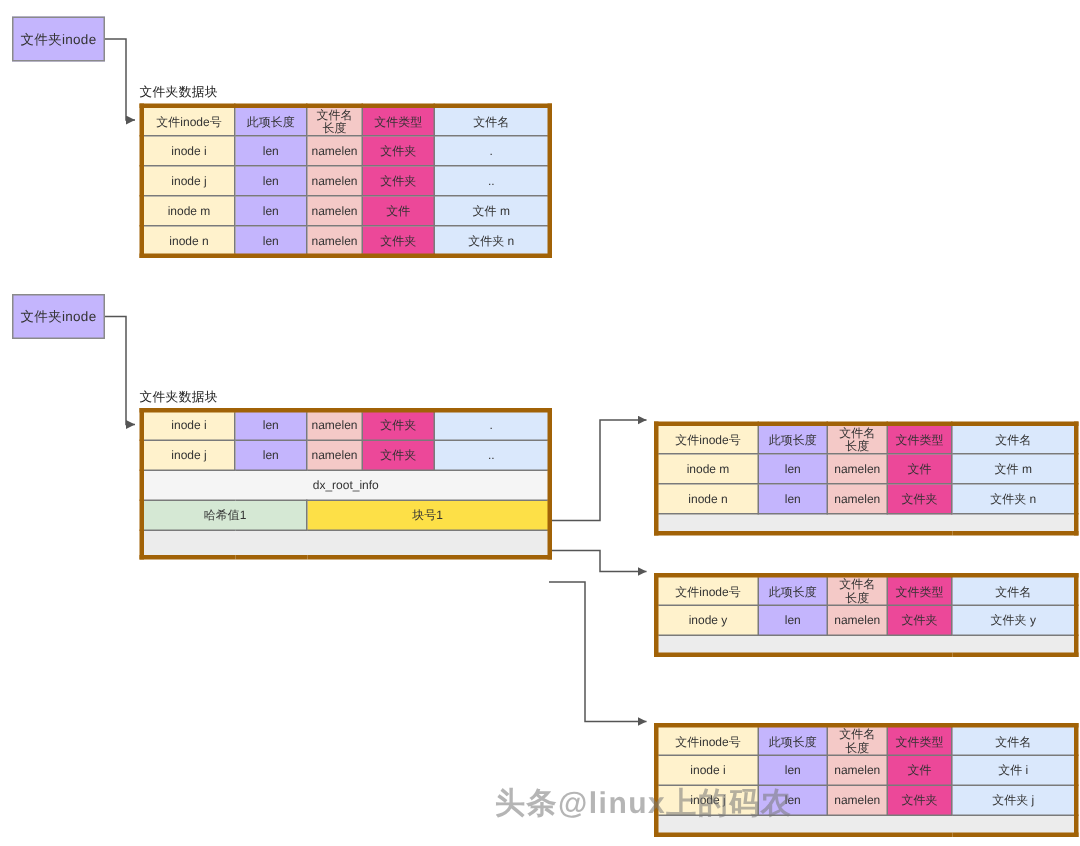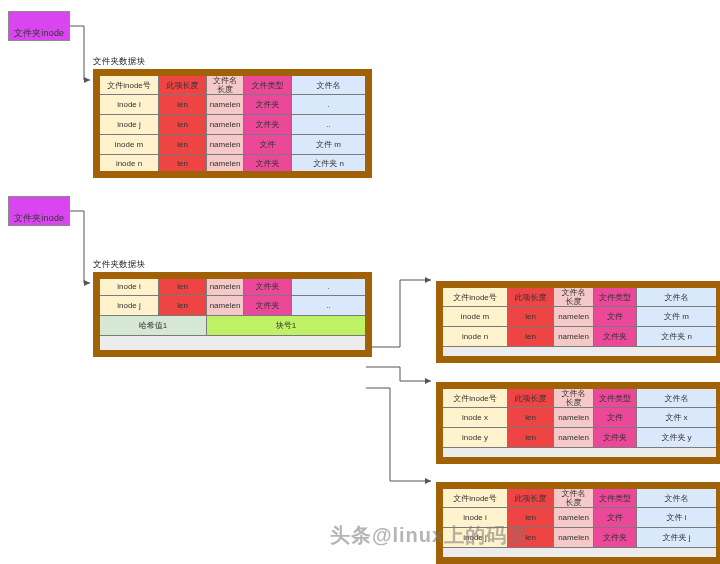--- a/index.html
+++ b/index.html
@@ -21,66 +21,66 @@
     left: 0; top: 0;
     width: 720px; height: 564px;
   }
 
   
   .abs { position: absolute; box-sizing: border-box; }
 
   
   .inode-box {
     border: 1px solid #8a8a8a;
-    background: #d946ef;
+    background: #c4b5fd;
     display: flex;
-    align-items: flex-end;
+    align-items: center;
     justify-content: center;
     font-size: 9px;
     color: #333;
     letter-spacing: 0.2px;
   }
 
   
   .block-caption {
     font-size: 8.5px;
     color: #222;
     white-space: nowrap;
     letter-spacing: 0.2px;
     font-family: Liberation Serif, serif;
   }
 
   
   .dtable {
     border-collapse: collapse;
     table-layout: fixed;
-    border: 7px solid #a16207;
+    border: 3px solid #a16207;
     background: #ffffff;
   }
   .dtable td {
     border: 1px solid #7a7a7a;
     font-size: 8px;
     text-align: center;
     vertical-align: middle;
     padding: 0;
     line-height: 1.15;
     color: #333;
     white-space: nowrap;
   }
   .dtable tr { height: 20px; }
 
   .c-inode  { background: #fff2cc; }
-  .c-len    { background: #ef4444; }
+  .c-len    { background: #c4b5fd; }
   .c-name   { background: #f4c9c7; }
   .c-type   { background: #ec4899; }
   .c-fname  { background: #dae8fc; }
   .c-empty  { background: #ececec; }
   .c-dx     { background: #f5f5f5; }
   .c-hash   { background: #d5e8d4; }
-  .c-blk    { background: #bef264; }
+  .c-blk    { background: #fde047; }
 
   .hdr-2line { line-height: 1.0; font-size: 7.5px; }
 
   
   .lines { position: absolute; left: 0; top: 0; }
 
   
   .watermark {
     position: absolute;
     font-size: 20px;
@@ -193,20 +193,23 @@
           <td class="c-fname">.</td>
         </tr>
         <tr>
           <td class="c-inode">inode j</td>
           <td class="c-len">len</td>
           <td class="c-name">namelen</td>
           <td class="c-type">文件夹</td>
           <td class="c-fname">..</td>
         </tr>
         <tr>
+          <td class="c-dx" colspan="5">dx_root_info</td>
+        </tr>
+        <tr>
           <td class="c-hash" colspan="2">哈希值1</td>
           <td class="c-blk" colspan="3">块号1</td>
         </tr>
         <tr style="height: 18px;">
           <td class="c-empty" colspan="5"></td>
         </tr>
       </tbody>
   </table>
 
   <table class="dtable abs" id="leaf-table-0" style="left:436px; top:281px; width:280px;">
@@ -261,27 +264,20 @@
           <td class="c-inode">文件inode号</td>
           <td class="c-len">此项长度</td>
           <td class="c-name hdr-2line">
             <div>文件名</div>
             <div>长度</div>
           </td>
           <td class="c-type">文件类型</td>
           <td class="c-fname">文件名</td>
         </tr>
         <tr>
-          <td class="c-inode">inode x</td>
-          <td class="c-len">len</td>
-          <td class="c-name">namelen</td>
-          <td class="c-type">文件</td>
-          <td class="c-fname">文件 x</td>
-        </tr>
-        <tr>
           <td class="c-inode">inode y</td>
           <td class="c-len">len</td>
           <td class="c-name">namelen</td>
           <td class="c-type">文件夹</td>
           <td class="c-fname">文件夹 y</td>
         </tr>
         <tr style="height: 13px;">
           <td class="c-empty" colspan="5"></td>
         </tr>
       </tbody>

